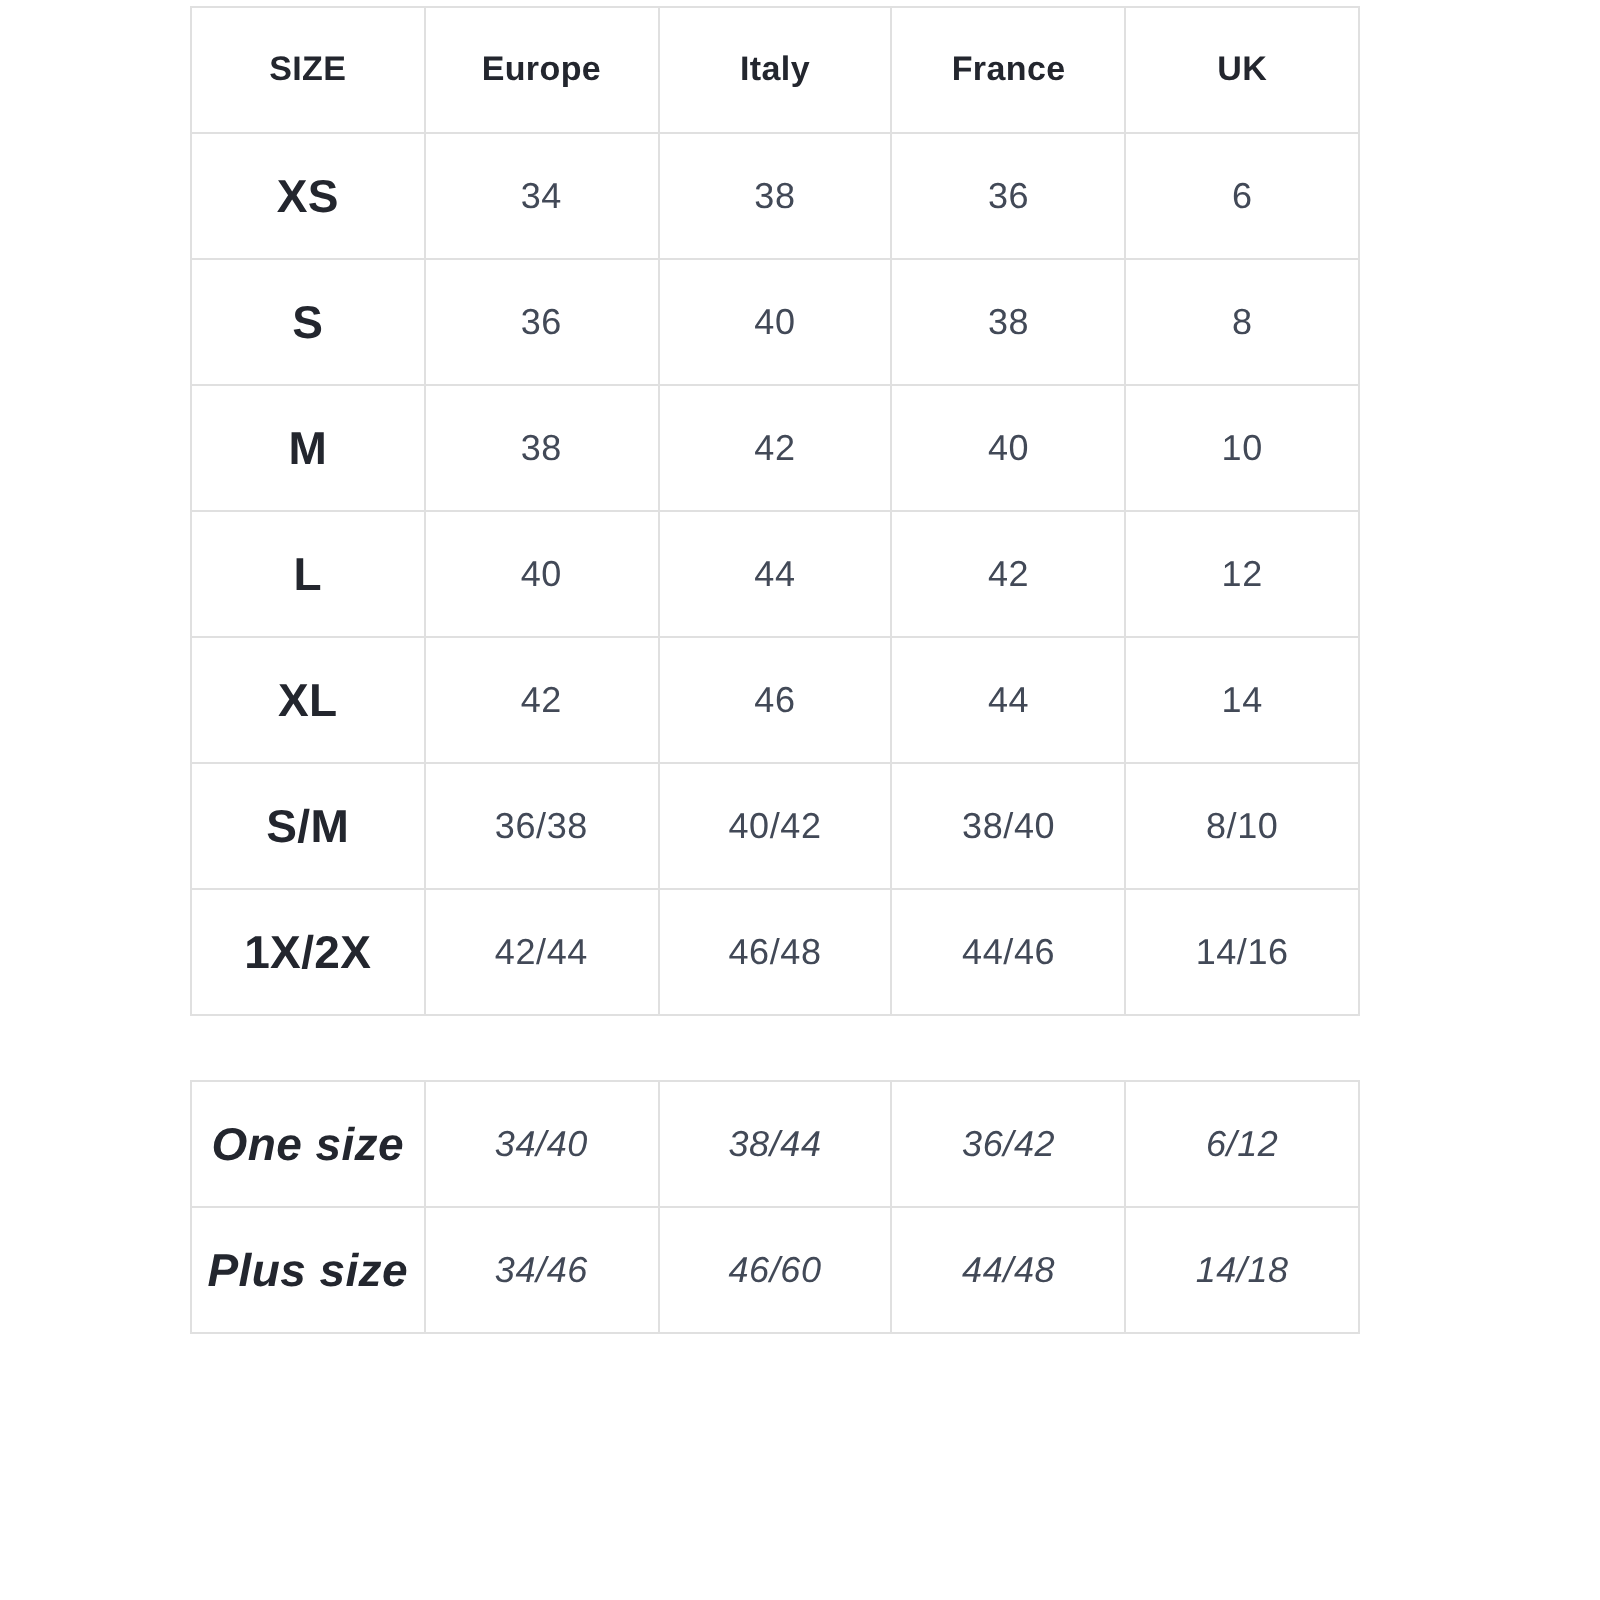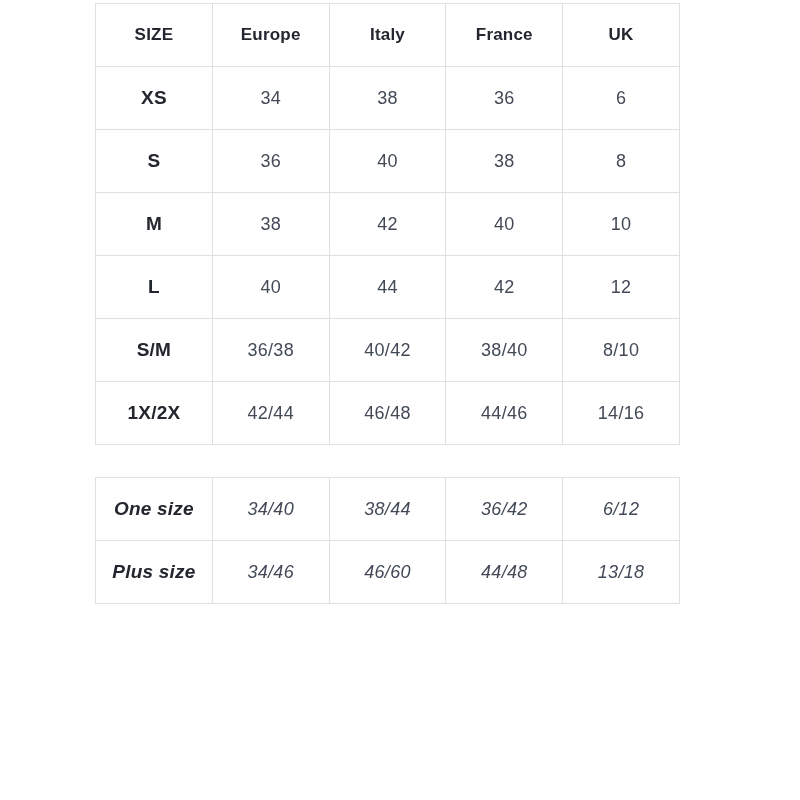--- a/index.html
+++ b/index.html
@@ -35,21 +35,21 @@
     vertical-align: middle;
     overflow: hidden;
   }
   .size-table th {
     font-size: 17px;
     font-weight: 700;
     color: var(--label_text, #23262e);
     letter-spacing: 0.2px;
   }
   .size-table td.label {
-    font-size: 19px;
+    font-size: 23px;
     font-weight: 700;
     color: var(--label_text, #23262e);
     letter-spacing: 0.2px;
   }
   .size-table td.value {
     font-size: 18px;
     font-weight: 400;
     color: var(--value_text, #424957);
     letter-spacing: 0.3px;
   }
@@ -92,20 +92,27 @@
         <td class="value">10</td>
       </tr>
       <tr>
         <td class="label">L</td>
         <td class="value">40</td>
         <td class="value">44</td>
         <td class="value">42</td>
         <td class="value">12</td>
       </tr>
       <tr>
+        <td class="label">XL</td>
+        <td class="value">42</td>
+        <td class="value">46</td>
+        <td class="value">44</td>
+        <td class="value">14</td>
+      </tr>
+      <tr>
         <td class="label">S/M</td>
         <td class="value">36/38</td>
         <td class="value">40/42</td>
         <td class="value">38/40</td>
         <td class="value">8/10</td>
       </tr>
       <tr>
         <td class="label">1X/2X</td>
         <td class="value">42/44</td>
         <td class="value">46/48</td>
@@ -122,18 +129,18 @@
         <td class="value">34/40</td>
         <td class="value">38/44</td>
         <td class="value">36/42</td>
         <td class="value">6/12</td>
       </tr>
       <tr>
         <td class="label">Plus size</td>
         <td class="value">34/46</td>
         <td class="value">46/60</td>
         <td class="value">44/48</td>
-        <td class="value">13/18</td>
+        <td class="value">14/18</td>
       </tr>
     </tbody>
   </table>
 
 </div>
 
 </body></html>

